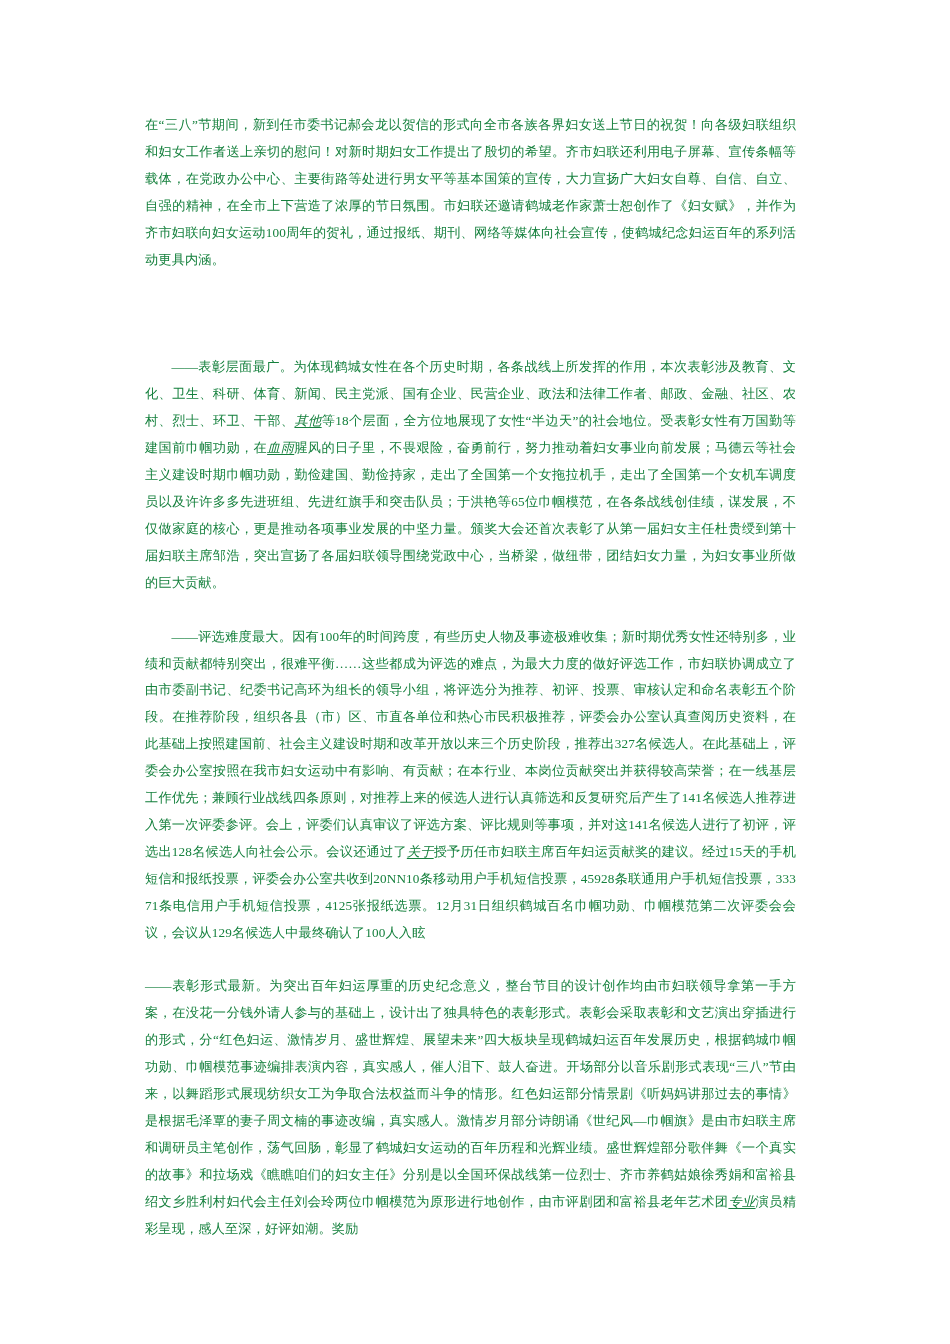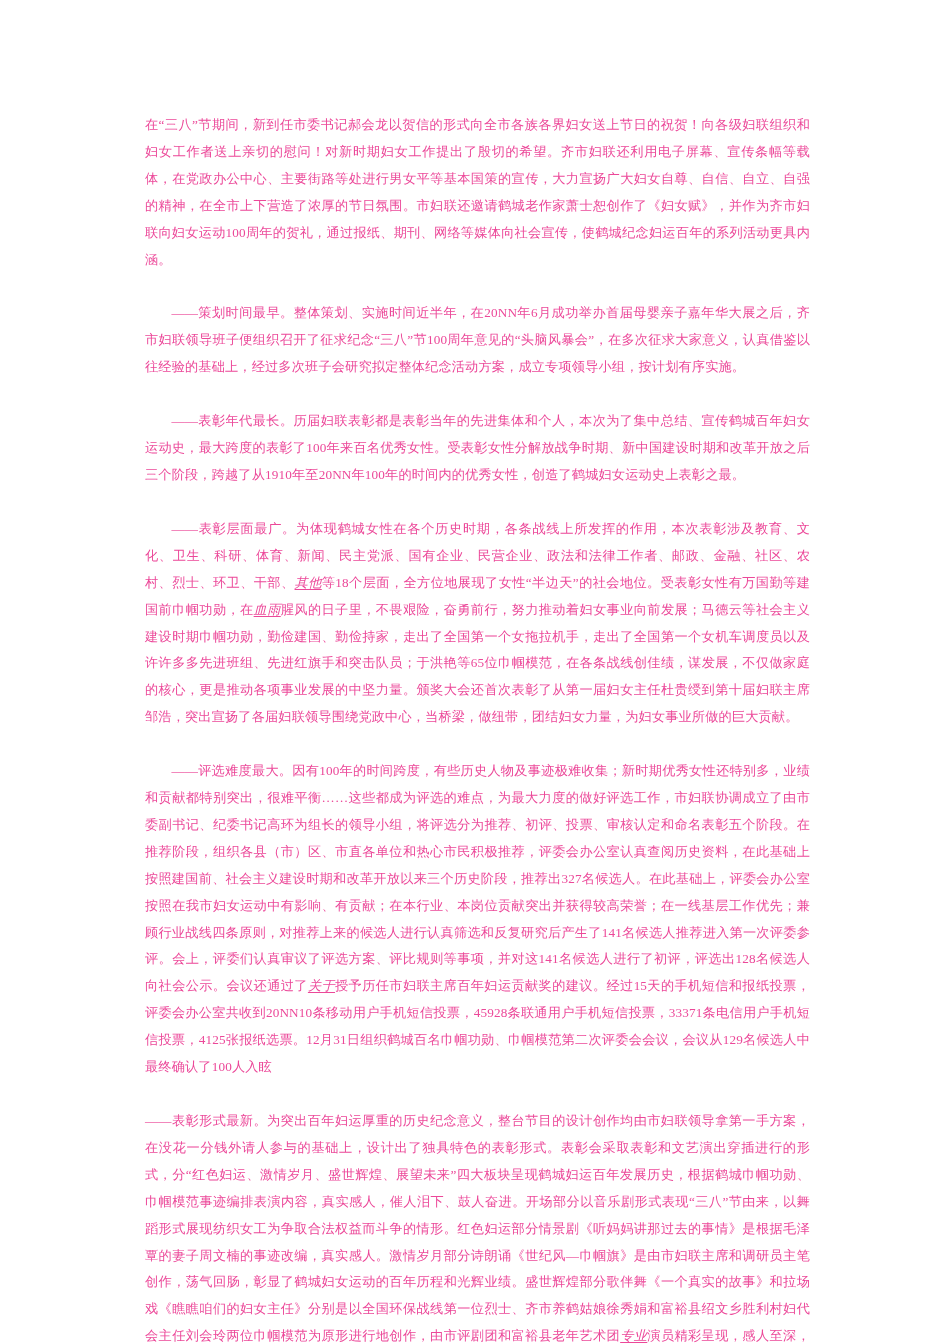--- a/index.html
+++ b/index.html
@@ -21,27 +21,27 @@
     background: #ffffff;
     box-sizing: border-box;
   }
   .doc-body {
     position: absolute;
     left: 145px;
     top: 112px;
     width: 665px;
   }
   p.para {
-    margin: 0 0 0 0;
+    margin: 0 14px 0 0;
     font-size: 13.2px;
     line-height: 26.9px;
     text-align: justify;
     text-justify: inter-ideograph;
     letter-spacing: 0.15px;
-    color: #ec4899;
+    color: #15803d;
     word-break: break-all;
   }
   p.para.indent {
     text-indent: 2em;
   }
   p.para.noindent {
     text-indent: 0;
   }
   .gap-1 { height: 27px; }
   .gap-2 { height: 27px; }
@@ -53,24 +53,22 @@
 </style>
 </head>
 <body style="color: rgb(61, 61, 61);">
 
 <div class="page" style="background: rgb(255, 255, 255);">
   <div class="doc-body">
 
     <p class="para noindent"><span>在“三八”节期间，新到任市委书记郝会龙以贺信的形式向全市各族各界妇女送上节日的祝贺！向各级妇联组织和妇女工作者送上亲切的慰问！对新时期妇女工作提出了殷切的希望。齐市妇联还利用电子屏幕、宣传条幅等载体，在党政办公中心、主要街路等处进行男女平等基本国策的宣传，大力宣扬广大妇女自尊、自信、自立、自强的精神，在全市上下营造了浓厚的节日氛围。市妇联还邀请鹤城老作家萧士恕创作了《妇女赋》，并作为齐市妇联向妇女运动100周年的贺礼，通过报纸、期刊、网络等媒体向社会宣传，使鹤城纪念妇运百年的系列活动更具内涵。</span></p>
     <div class="gap-1"></div>
 
-    <p class="para indent"><span>——策划时间最早。整体策划、实施时间近半年，在20NN年6月成功举办首届母婴亲子嘉年华大展之后，齐市妇联领导班子便组织召开了征求纪念“三八”节100周年意见的“头脑风暴会”，在多次征求大家意义，认真借鉴以往经验的基础上，经过多次班子会研究拟定整体纪念活动方案，成立专项领导小组，按计划有序实施。</span></p>
     <div class="gap-1"></div>
 
-    <p class="para indent"><span>——表彰年代最长。历届妇联表彰都是表彰当年的先进集体和个人，本次为了集中总结、宣传鹤城百年妇女运动史，最大跨度的表彰了100年来百名优秀女性。受表彰女性分解放战争时期、新中国建设时期和改革开放之后三个阶段，跨越了从1910年至20NN年100年的时间内的优秀女性，创造了鹤城妇女运动史上表彰之最。</span></p>
     <div class="gap-1"></div>
 
     <p class="para indent"><span>——表彰层面最广。为体现鹤城女性在各个历史时期，各条战线上所发挥的作用，本次表彰涉及教育、文化、卫生、科研、体育、新闻、民主党派、国有企业、民营企业、政法和法律工作者、邮政、金融、社区、农村、烈士、环卫、干部、</span><span class="u">其他</span><span>等18个层面，全方位地展现了女性“半边天”的社会地位。受表彰女性有万国勤等建国前巾帼功勋，在</span><span class="u">血雨</span><span>腥风的日子里，不畏艰险，奋勇前行，努力推动着妇女事业向前发展；马德云等社会主义建设时期巾帼功勋，勤俭建国、勤俭持家，走出了全国第一个女拖拉机手，走出了全国第一个女机车调度员以及许许多多先进班组、先进红旗手和突击队员；于洪艳等65位巾帼模范，在各条战线创佳绩，谋发展，不仅做家庭的核心，更是推动各项事业发展的中坚力量。颁奖大会还首次表彰了从第一届妇女主任杜贵绶到第十届妇联主席邹浩，突出宣扬了各届妇联领导围绕党政中心，当桥梁，做纽带，团结妇女力量，为妇女事业所做的巨大贡献。</span></p>
     <div class="gap-1"></div>
 
     <p class="para indent"><span>——评选难度最大。因有100年的时间跨度，有些历史人物及事迹极难收集；新时期优秀女性还特别多，业绩和贡献都特别突出，很难平衡……这些都成为评选的难点，为最大力度的做好评选工作，市妇联协调成立了由市委副书记、纪委书记高环为组长的领导小组，将评选分为推荐、初评、投票、审核认定和命名表彰五个阶段。在推荐阶段，组织各县（市）区、市直各单位和热心市民积极推荐，评委会办公室认真查阅历史资料，在此基础上按照建国前、社会主义建设时期和改革开放以来三个历史阶段，推荐出327名候选人。在此基础上，评委会办公室按照在我市妇女运动中有影响、有贡献；在本行业、本岗位贡献突出并获得较高荣誉；在一线基层工作优先；兼顾行业战线四条原则，对推荐上来的候选人进行认真筛选和反复研究后产生了141名候选人推荐进入第一次评委参评。会上，评委们认真审议了评选方案、评比规则等事项，并对这141名候选人进行了初评，评选出128名候选人向社会公示。会议还通过了</span><span class="u">关于</span><span>授予历任市妇联主席百年妇运贡献奖的建议。经过15天的手机短信和报纸投票，评委会办公室共收到20NN10条移动用户手机短信投票，45928条联通用户手机短信投票，33371条电信用户手机短信投票，4125张报纸选票。12月31日组织鹤城百名巾帼功勋、巾帼模范第二次评委会会议，会议从129名候选人中最终确认了100人入眩</span></p>
     <div class="gap-2"></div>
 
     <p class="para noindent"><span>——表彰形式最新。为突出百年妇运厚重的历史纪念意义，整台节目的设计创作均由市妇联领导拿第一手方案，在没花一分钱外请人参与的基础上，设计出了独具特色的表彰形式。表彰会采取表彰和文艺演出穿插进行的形式，分“红色妇运、激情岁月、盛世辉煌、展望未来”四大板块呈现鹤城妇运百年发展历史，根据鹤城巾帼功勋、巾帼模范事迹编排表演内容，真实感人，催人泪下、鼓人奋进。开场部分以音乐剧形式表现“三八”节由来，以舞蹈形式展现纺织女工为争取合法权益而斗争的情形。红色妇运部分情景剧《听妈妈讲那过去的事情》是根据毛泽覃的妻子周文楠的事迹改编，真实感人。激情岁月部分诗朗诵《世纪风—巾帼旗》是由市妇联主席和调研员主笔创作，荡气回肠，彰显了鹤城妇女运动的百年历程和光辉业绩。盛世辉煌部分歌伴舞《一个真实的故事》和拉场戏《瞧瞧咱们的妇女主任》分别是以全国环保战线第一位烈士、齐市养鹤姑娘徐秀娟和富裕县绍文乡胜利村妇代会主任刘会玲两位巾帼模范为原形进行地创作，由市评剧团和富裕县老年艺术团</span><span class="u">专业</span><span>演员精彩呈现，感人至深，好评如潮。奖励</span></p>
 

